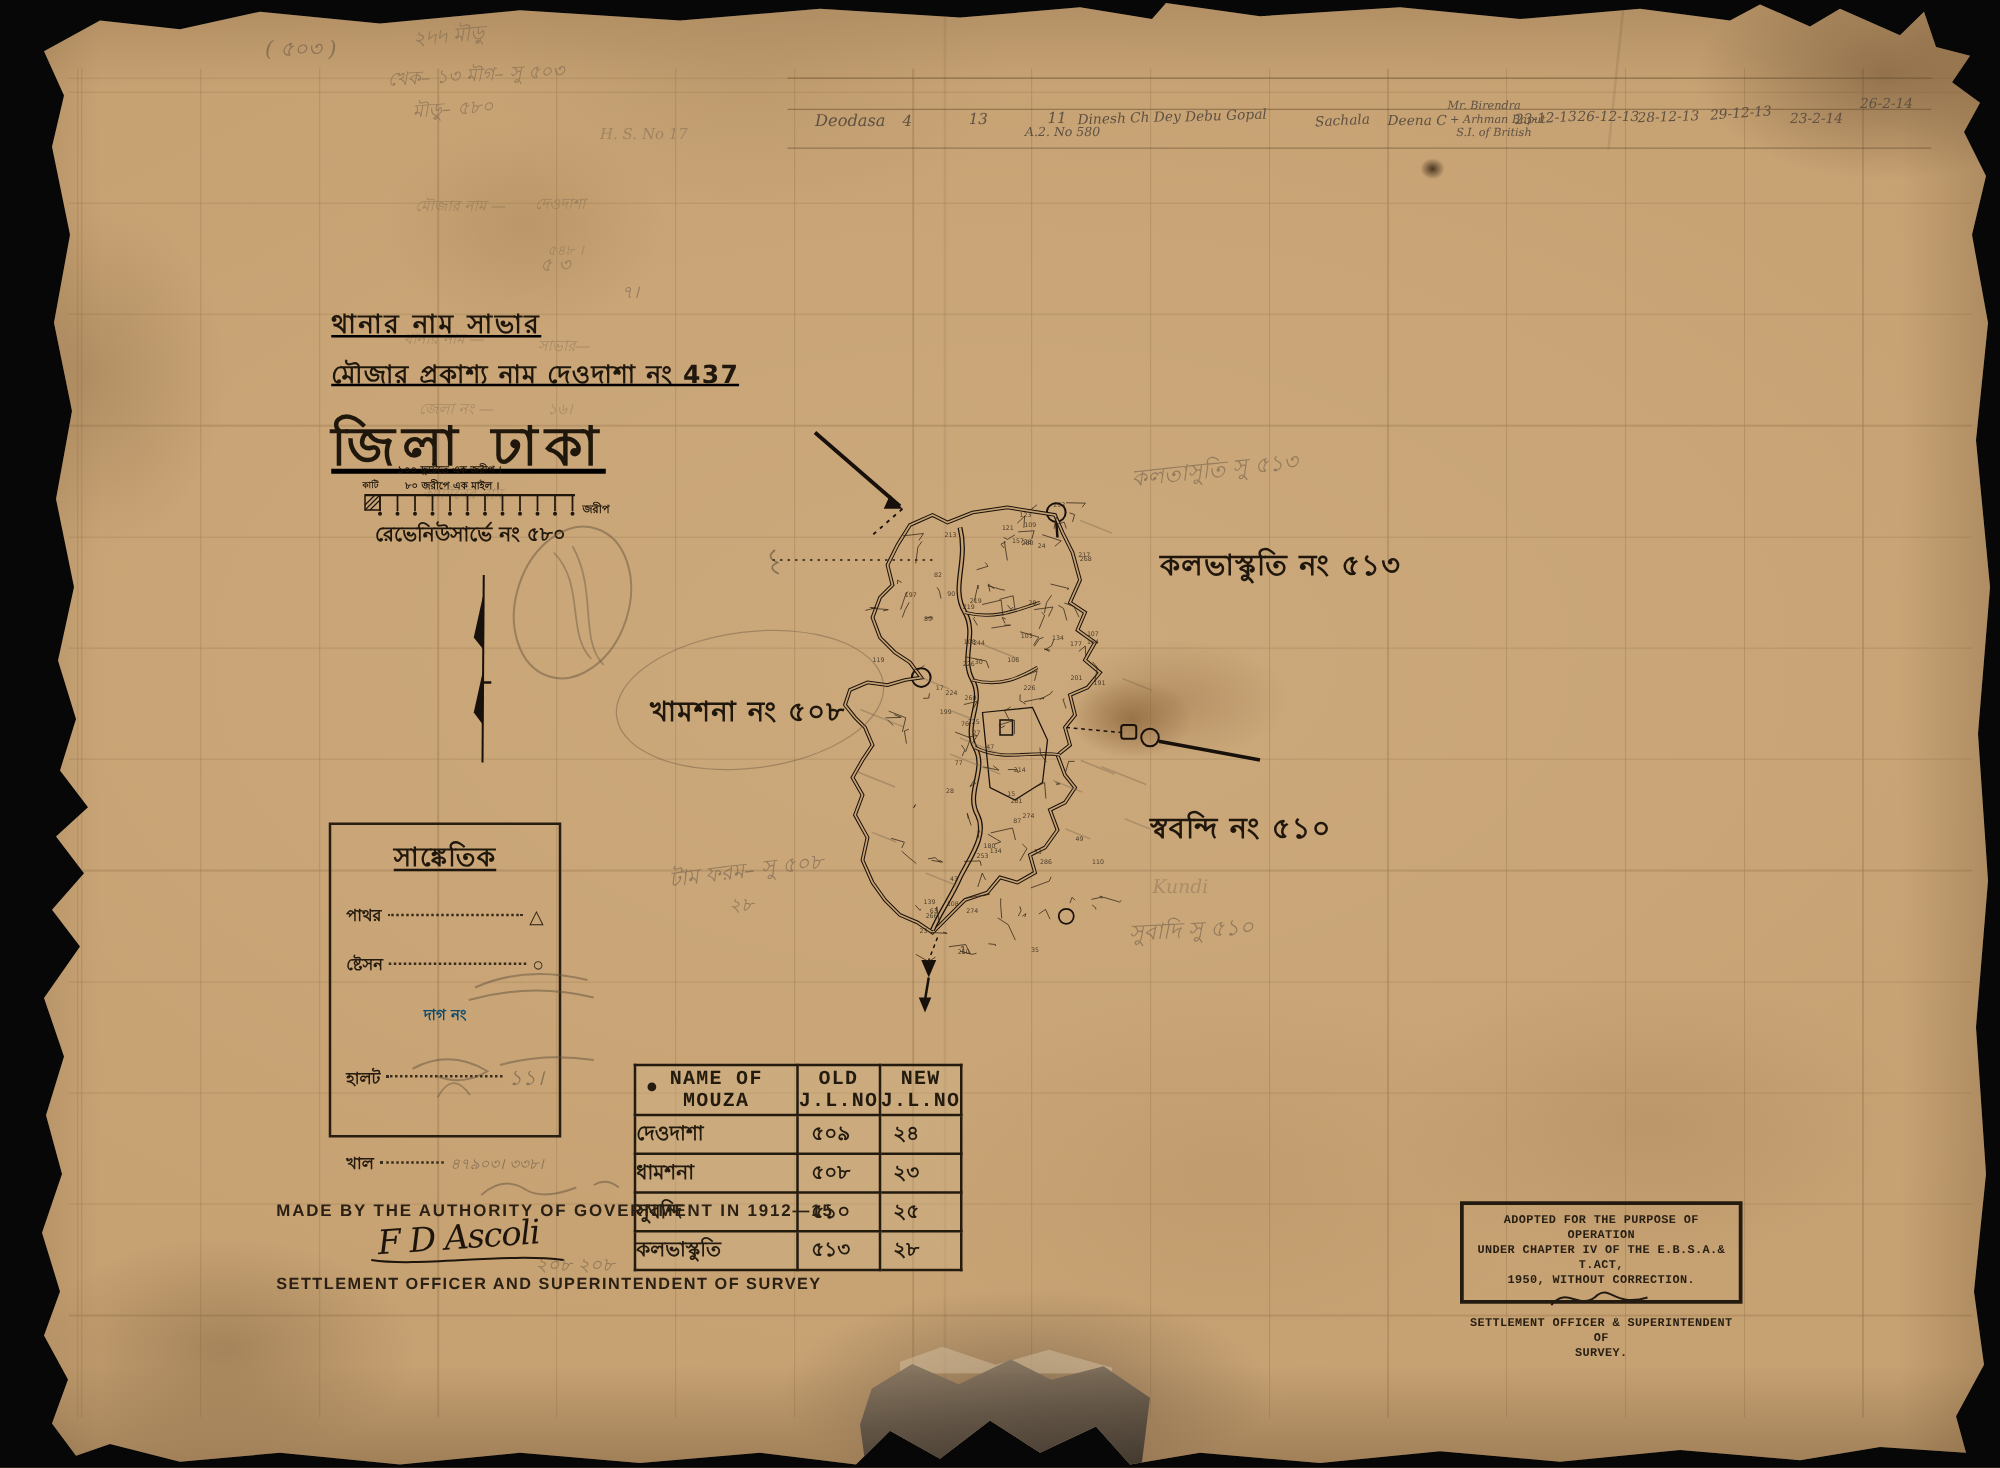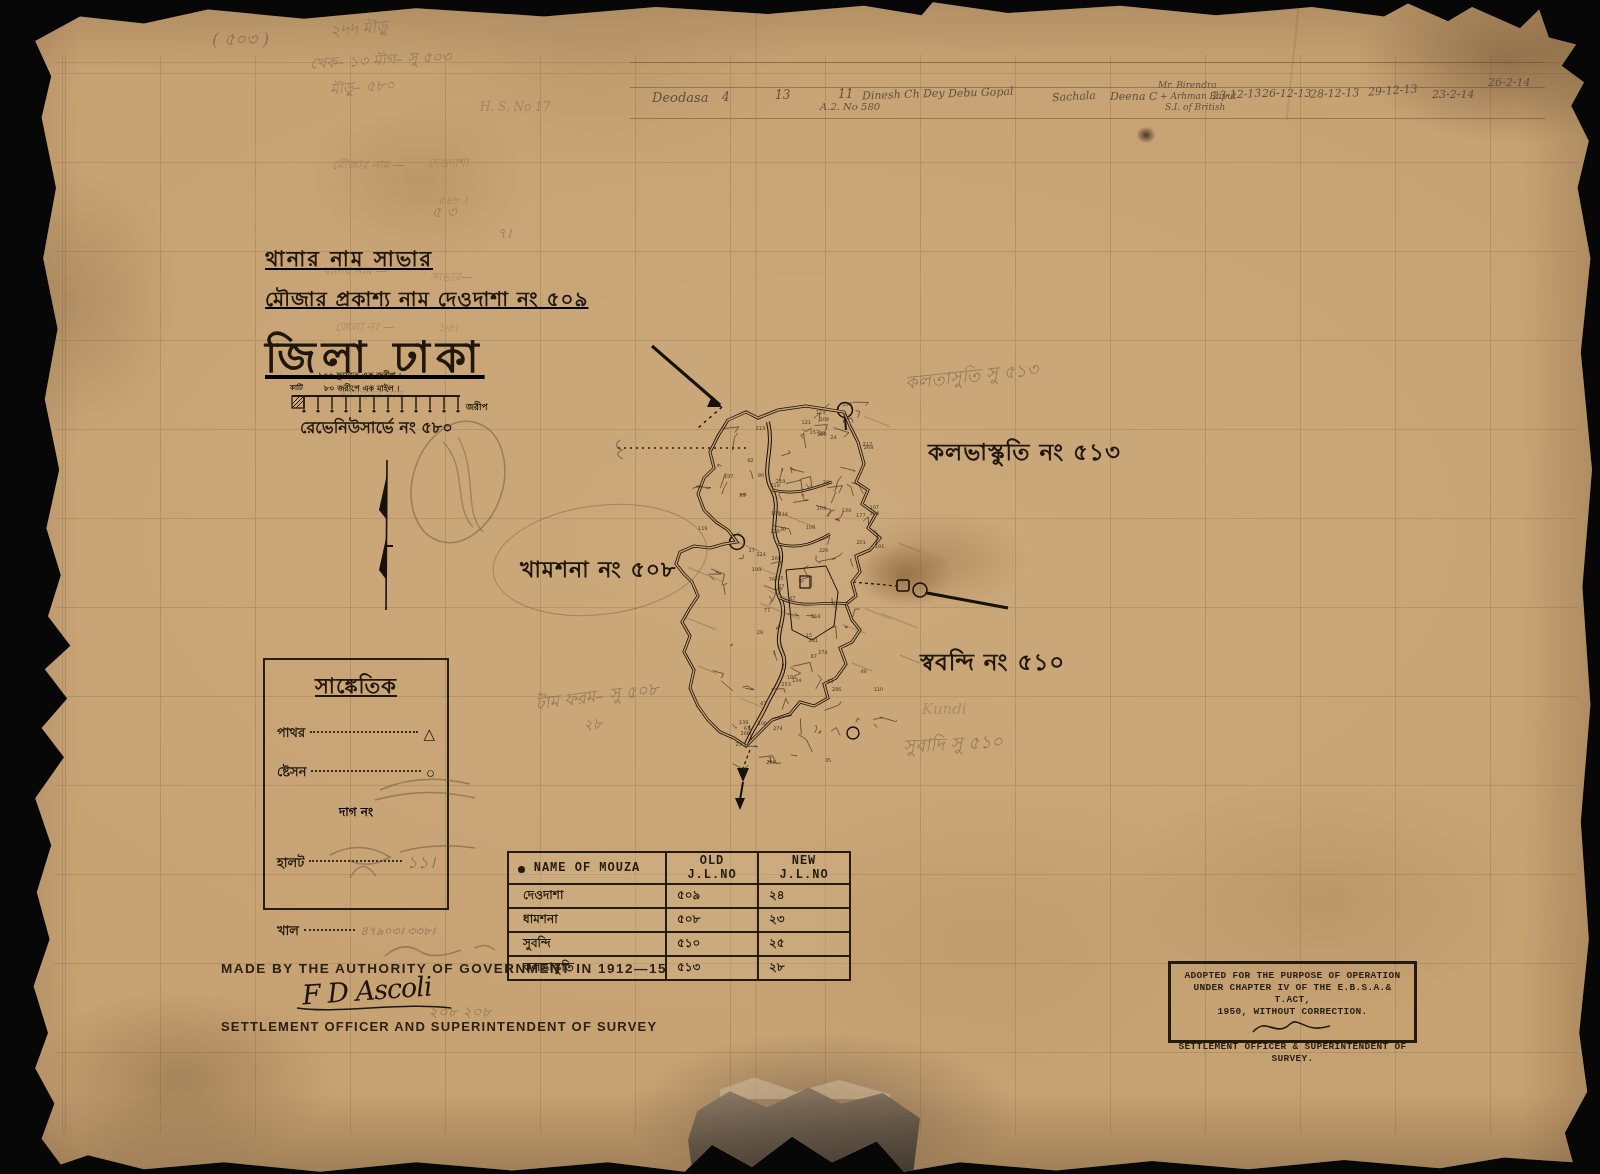--- a/index.html
+++ b/index.html
@@ -47,30 +47,30 @@
   .t-line2{font-size:20px;margin-top:6px;white-space:nowrap;letter-spacing:1px;}
   .t-line3{font-size:43px;margin-top:8px;letter-spacing:6px;}
   .t-line4{font-size:23px;margin-top:8px;letter-spacing:2px;}
   
   #legend{left:263px;top:658px;width:186px;height:252px;border:2.5px solid #271d10;padding:10px 12px 6px 12px;box-sizing:border-box;background:rgba(0,0,0,0);}
   #legend .lg-title{text-align:center;font-size:21px;text-decoration:underline;letter-spacing:1px;}
   .lg-row{display:flex;align-items:center;margin-top:18px;font-size:13px;}
   .lg-row .lbl{font-family:"DejaVu Sans",sans-serif;color:#241a0e;font-weight:bold;white-space:nowrap;}
   .lg-row .leader{flex:1;border-bottom:2px dotted #3a2d1c;margin:0 5px 4px 5px;}
   .lg-sym{color:#241a0e;font-size:15px;line-height:10px;}
-  .lg-mid{text-align:center;font-size:12px;margin-top:20px;font-family:"DejaVu Sans",sans-serif;color:#000000;font-weight:bold;}
+  .lg-mid{text-align:center;font-size:12px;margin-top:20px;font-family:"DejaVu Sans",sans-serif;color:#0c4a6e;font-weight:bold;}
   
   #mouza-table{left:507px;top:851px;}
   #mouza-table table{border-collapse:collapse;background:rgba(209,183,140,.35);}
-  #mouza-table th,#mouza-table td{border:2px solid #241b0f;font-size:12px;padding:1px 14px;}
+  #mouza-table th,#mouza-table td{border:2px solid #241b0f;font-size:16px;padding:1px 0;}
   #mouza-table th{font-family:"Liberation Mono",monospace;color:#241b0f;letter-spacing:1px;height:24px;}
   #mouza-table td{font-family:"DejaVu Sans",sans-serif;color:#241b0f;font-weight:bold;height:17px;}
   #mouza-table td.num{text-align:left;padding-left:10px;}
   
-  #stamp{left:1168px;top:961px;width:249px;height:82px;border:3px solid #241b10;padding:6px 4px 4px 4px;box-sizing:border-box;text-align:center;}
+  #stamp{left:1168px;top:961px;width:226px;height:82px;border:3px solid #241b10;padding:6px 4px 4px 4px;box-sizing:border-box;text-align:center;}
   #stamp .s-line{font-size:9.5px;line-height:12px;font-weight:bold;letter-spacing:.3px;}
   
   #made-by{left:221px;top:961px;font-size:13.5px;letter-spacing:1.5px;}
   #officer{left:221px;top:1019px;font-size:13px;letter-spacing:1.2px;}
   #signature{left:302px;top:975px;font-size:27px;transform:rotate(-4deg);color:#1d150c;font-family:"DejaVu Serif",serif;font-style:italic;letter-spacing:-1px;}
   .pmark{opacity:.5;}
   svg text{font-family:"DejaVu Sans",sans-serif;}
 </style>
 </head>
 <body>
@@ -118,21 +118,21 @@
     <div class="abs pencil pmark" style="left:428px;top:154px;font-size:12px;opacity:.32">দেওদাশা</div>
     <div class="abs pencil pmark" style="left:438px;top:192px;font-size:11px;opacity:.3">৫৪৮ ।</div>
     <div class="abs pencil pmark" style="left:322px;top:262px;font-size:12px;opacity:.3">থানার নাম —</div>
     <div class="abs pencil pmark" style="left:430px;top:268px;font-size:12px;opacity:.3">সাভার—</div>
     <div class="abs pencil pmark" style="left:335px;top:318px;font-size:12px;opacity:.3">জেলা নং —</div>
     <div class="abs pencil pmark" style="left:438px;top:318px;font-size:12px;opacity:.3">১৬।</div>
     <div class="abs pencil pmark" style="left:338px;top:386px;font-size:12px;opacity:.3">আমিনের নাম —</div>
 
     <div id="title-block" class="abs">
       <div class="ink-bn t-line1">থানার নাম সাভার</div>
-      <div class="ink-bn t-line2">মৌজার প্রকাশ্য নাম দেওদাশা নং ৫০৯</div>
+      <div class="ink-bn t-line2">মৌজার প্রকাশ্য নাম দেওদাশা নং 437</div>
       <div class="ink-bn t-line3">জিলা ঢাকা</div>
     </div>
 
     <svg class="abs" style="left:288px;top:368px" width="210" height="52" viewBox="0 0 210 52">
       <text x="30" y="10" font-size="8" fill="#20170c" font-weight="bold">১০০ ফুটেতে এক জরীপ ।</text>
       <text x="36" y="23" font-size="8" fill="#20170c" font-weight="bold">৮০ জরীপে এক মাইল ।</text>
       <text x="2" y="22" font-size="7" fill="#20170c" font-weight="bold">কাটি</text>
       <rect x="4" y="28" width="12" height="12" fill="none" stroke="#20170c" stroke-width="1.2"></rect>
       <path d="M4 40 l12 -12 M8 40 l8 -8 M4 36 l8 -8" stroke="#20170c" stroke-width="1"></path>
       <line x1="4" y1="28" x2="172" y2="28" stroke="#20170c" stroke-width="1.8"></line>

